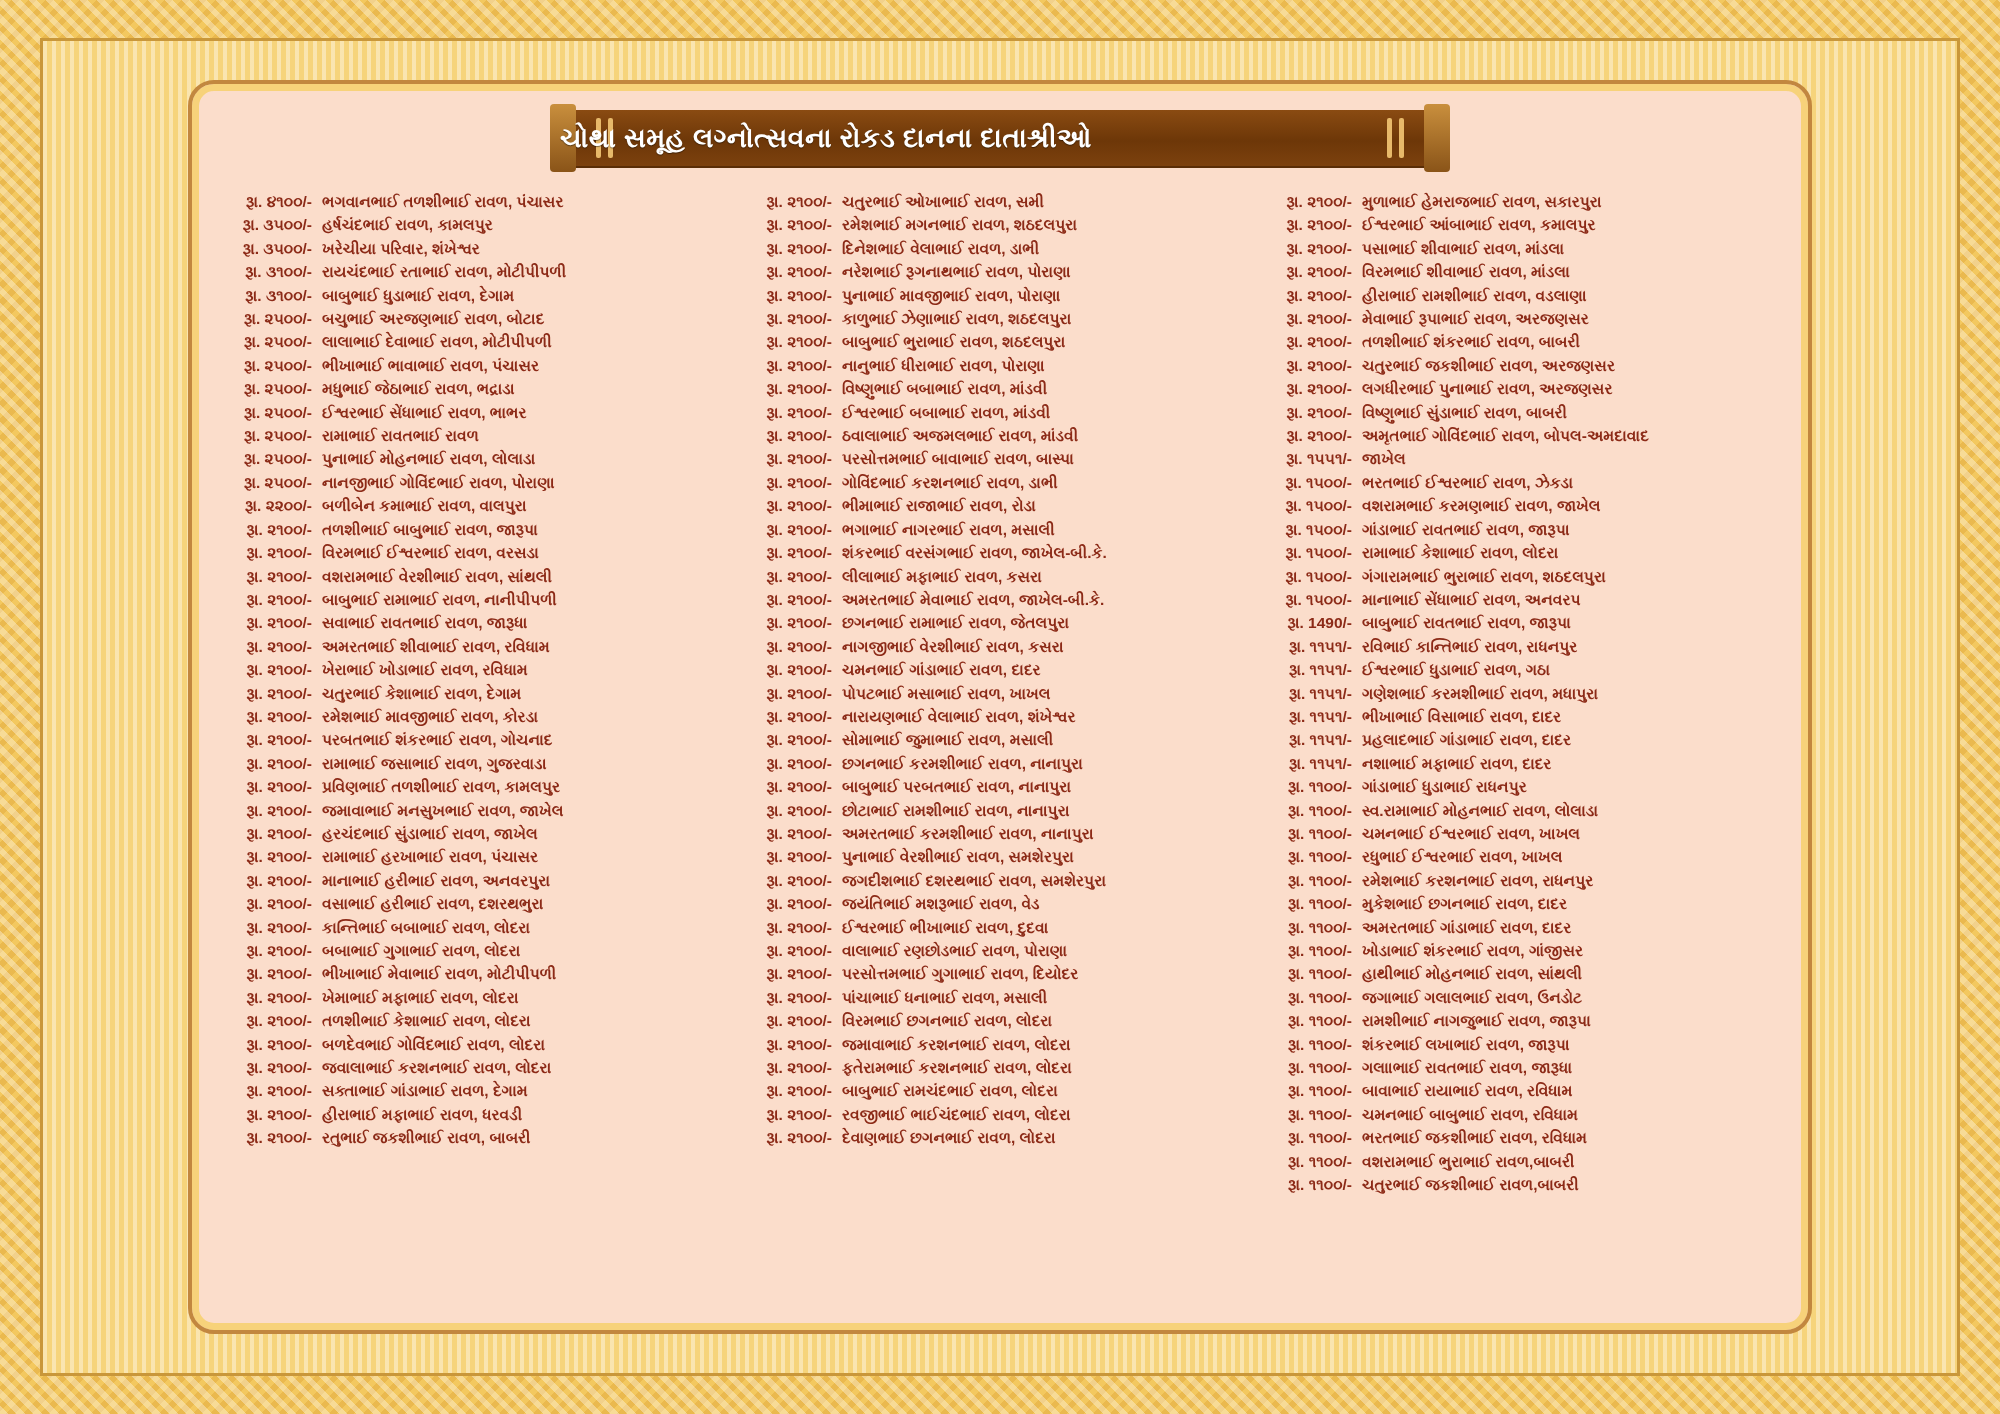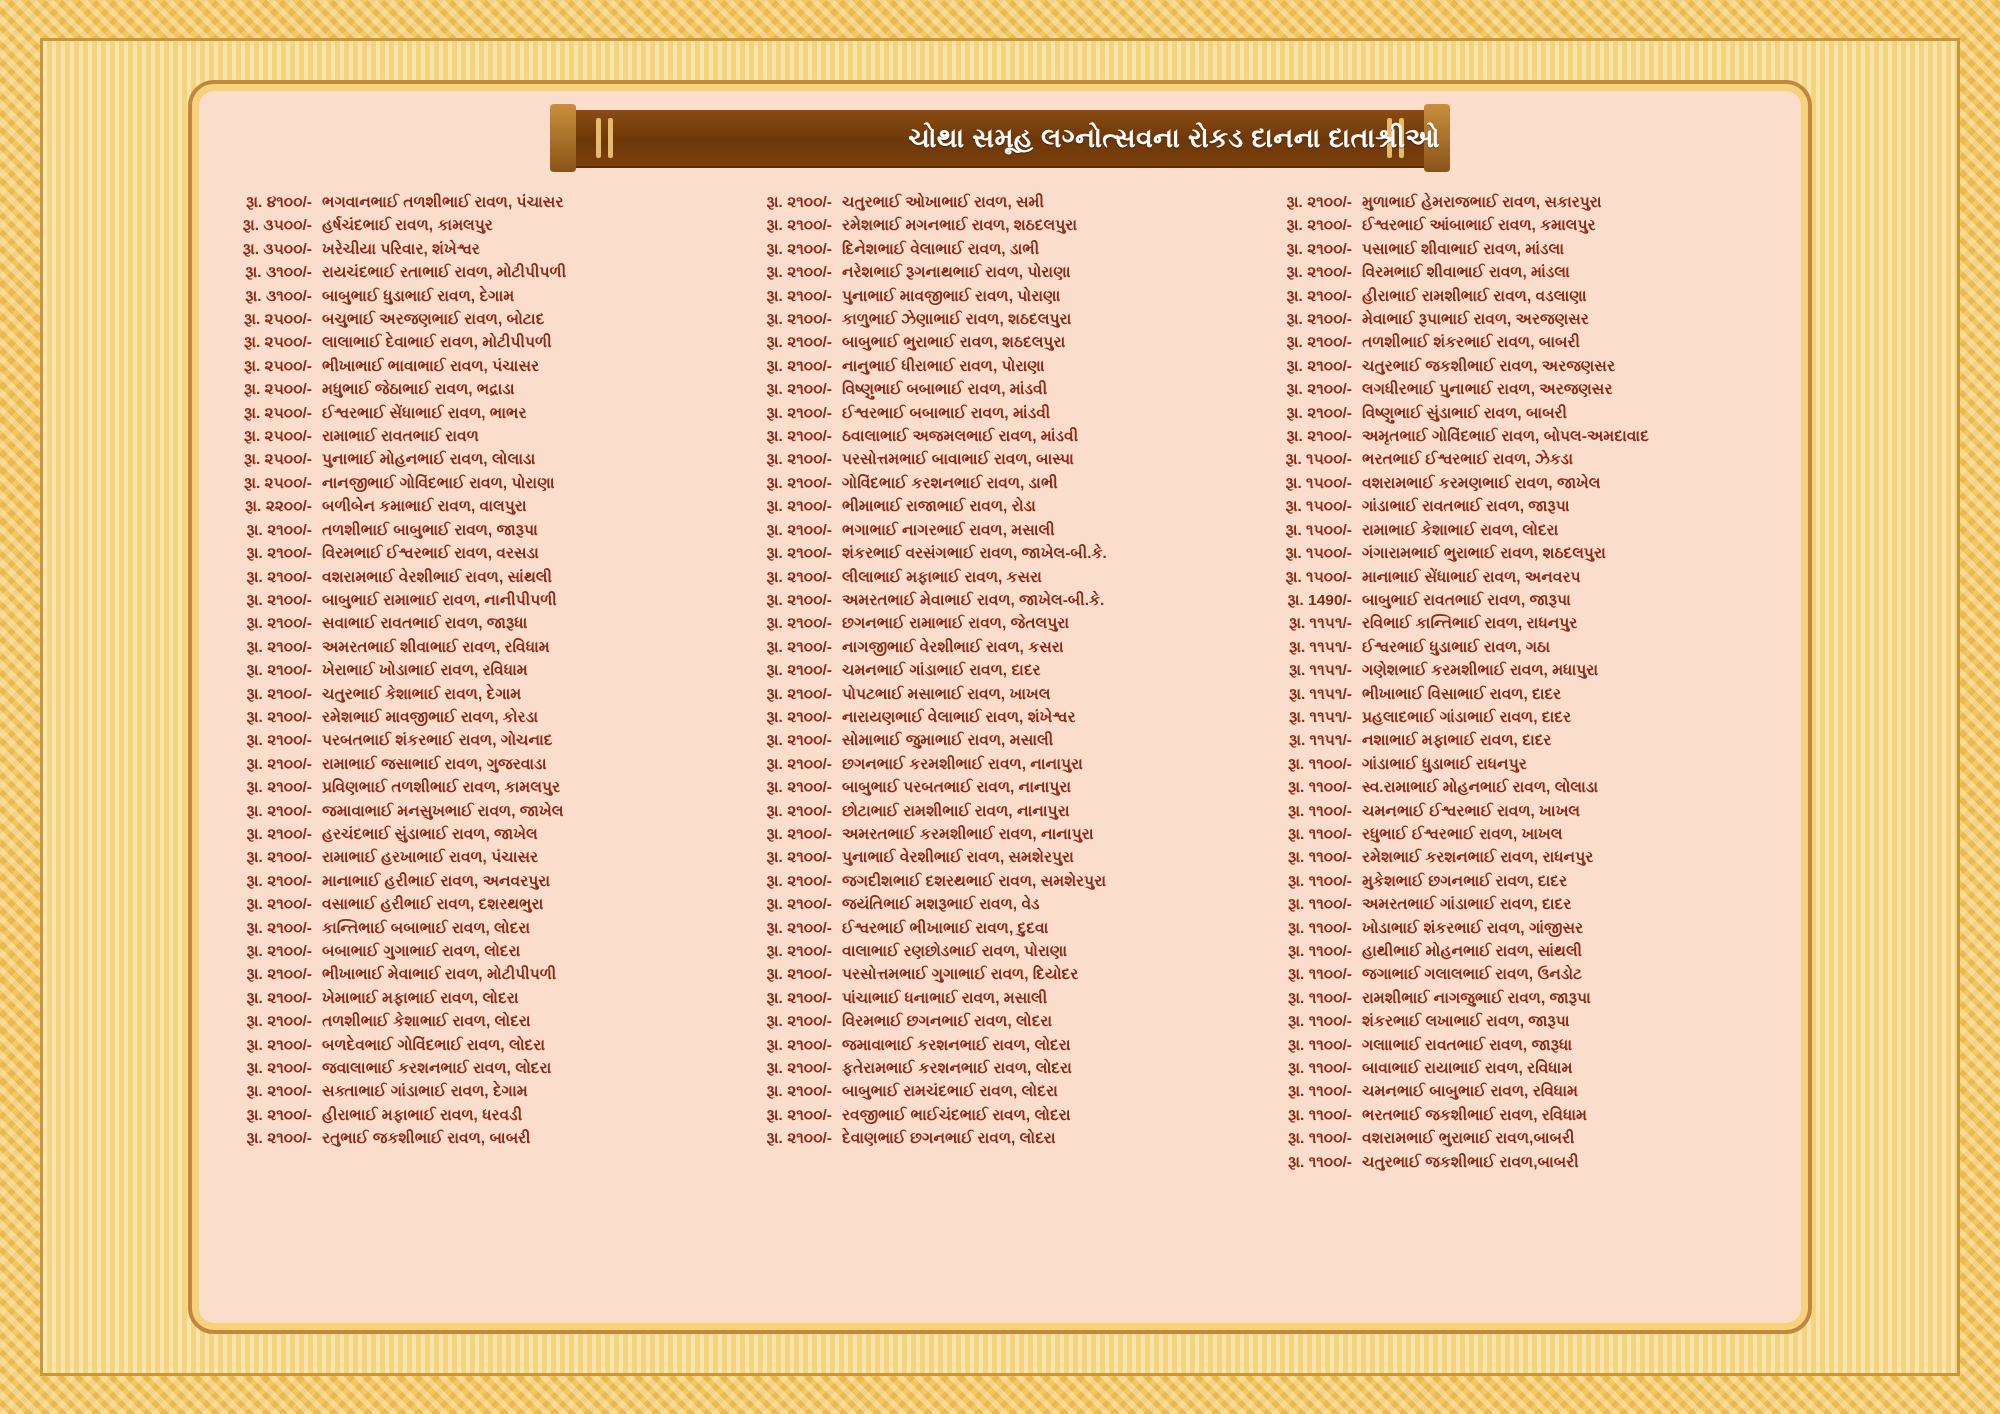--- a/index.html
+++ b/index.html
@@ -35,21 +35,21 @@
     box-sizing:border-box;
   }
   .title-wrap{
     position:absolute;left:50%;transform:translateX(-50%);
     top:26px;width:880px;height:56px;
   }
   .title-banner{
     position:relative;height:56px;
     background:linear-gradient(180deg,#8a4b12 0%, #6d3708 55%, #7c410e 100%);
     border-radius:6px;
-    display:flex;align-items:center;justify-content:flex-end;
+    display:flex;align-items:center;justify-content:flex-start;
     box-shadow:0 2px 0 #5a2d06;
   }
   .title-banner .ribbon-end{
     position:absolute;top:-6px;width:26px;height:68px;
     background:linear-gradient(180deg,#c98f3d,#8a5418);
     border-radius:4px;
   }
   .title-banner .ribbon-end.left{left:-10px;}
   .title-banner .ribbon-end.right{right:-10px;}
   .title-banner .bar{
@@ -469,20 +469,24 @@
           </div>
           <div class="row">
             <span class="amt">રૂા. ૨૧૦૦/-</span>
             <span class="nm">વિષ્ણુભાઈ સુંડાભાઈ રાવળ, બાબરી</span>
           </div>
           <div class="row">
             <span class="amt">રૂા. ૨૧૦૦/-</span>
             <span class="nm">અમૃતભાઈ ગોવિંદભાઈ રાવળ, બોપલ-અમદાવાદ</span>
           </div>
           <div class="row">
+            <span class="amt">રૂા. ૧૫૫૧/-</span>
+            <span class="nm">જાખેલ</span>
+          </div>
+          <div class="row">
             <span class="amt">રૂા. ૧૫૦૦/-</span>
             <span class="nm">ભરતભાઈ ઈશ્વરભાઈ રાવળ, ઝેકડા</span>
           </div>
           <div class="row">
             <span class="amt">રૂા. ૧૫૦૦/-</span>
             <span class="nm">વશરામભાઈ કરમણભાઈ રાવળ, જાખેલ</span>
           </div>
           <div class="row">
             <span class="amt">રૂા. ૧૫૦૦/-</span>
             <span class="nm">ગાંડાભાઈ રાવતભાઈ રાવળ, જારૂપા</span>

